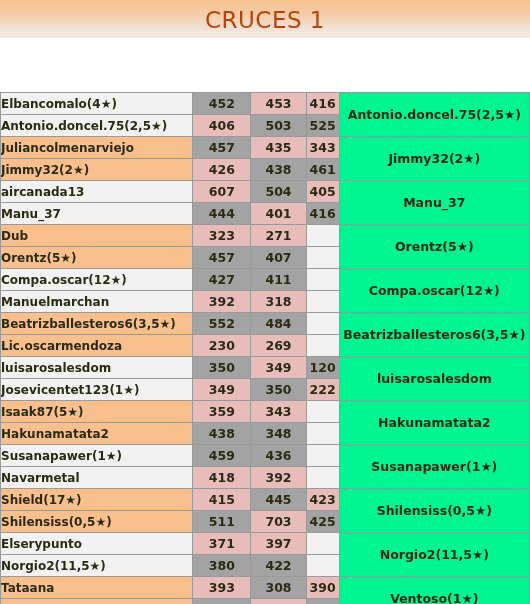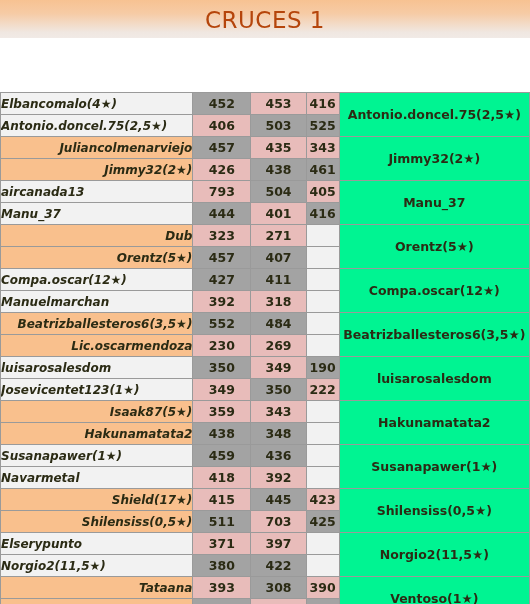--- a/index.html
+++ b/index.html
@@ -67,23 +67,22 @@
   col.c-num2   { width:  55px; }
   col.c-num3   { width:  33px; }
   col.c-win    { width: 190px; }
 
   
   td.name {
     text-align: left;
     padding-left: 5px;
     font-size: 12px;
     background: #f2f2f2;
-    font-style: italic;
-  }
-  td.name.orange { background: #f9c08d; text-align: right; }
+  }
+  td.name.orange { background: #f9c08d; }
   td.num {
     text-align: center;
     font-size: 12.5px;
     background: #f2f2f2;
   }
   td.num.g  { background: #a3a3a3; }
   td.num.p  { background: #e8bcba; }
   td.num.e  { background: #f2f2f2; }
   td.winner {
     text-align: center;
@@ -137,21 +136,21 @@
         <td class="winner block-top-cell block-bot-cell" rowspan="2">Jimmy32(2★)</td>
       </tr>
       <tr class="block-bot">
         <td class="name orange">Jimmy32(2★)</td>
         <td class="num p">426</td>
         <td class="num g">438</td>
         <td class="num g">461</td>
       </tr>
       <tr class="block-top">
         <td class="name">aircanada13</td>
-        <td class="num p">793</td>
+        <td class="num p">607</td>
         <td class="num g">504</td>
         <td class="num p">405</td>
         <td class="winner block-top-cell block-bot-cell" rowspan="2">Manu_37</td>
       </tr>
       <tr class="block-bot">
         <td class="name">Manu_37</td>
         <td class="num g">444</td>
         <td class="num p">401</td>
         <td class="num g">416</td>
       </tr>
@@ -191,21 +190,21 @@
       <tr class="block-bot">
         <td class="name orange">Lic.oscarmendoza</td>
         <td class="num p">230</td>
         <td class="num p">269</td>
         <td class="num e"></td>
       </tr>
       <tr class="block-top">
         <td class="name">luisarosalesdom</td>
         <td class="num g">350</td>
         <td class="num p">349</td>
-        <td class="num g">190</td>
+        <td class="num g">120</td>
         <td class="winner block-top-cell block-bot-cell" rowspan="2">luisarosalesdom</td>
       </tr>
       <tr class="block-bot">
         <td class="name">Josevicentet123(1★)</td>
         <td class="num p">349</td>
         <td class="num g">350</td>
         <td class="num p">222</td>
       </tr>
       <tr class="block-top">
         <td class="name orange">Isaak87(5★)</td>

